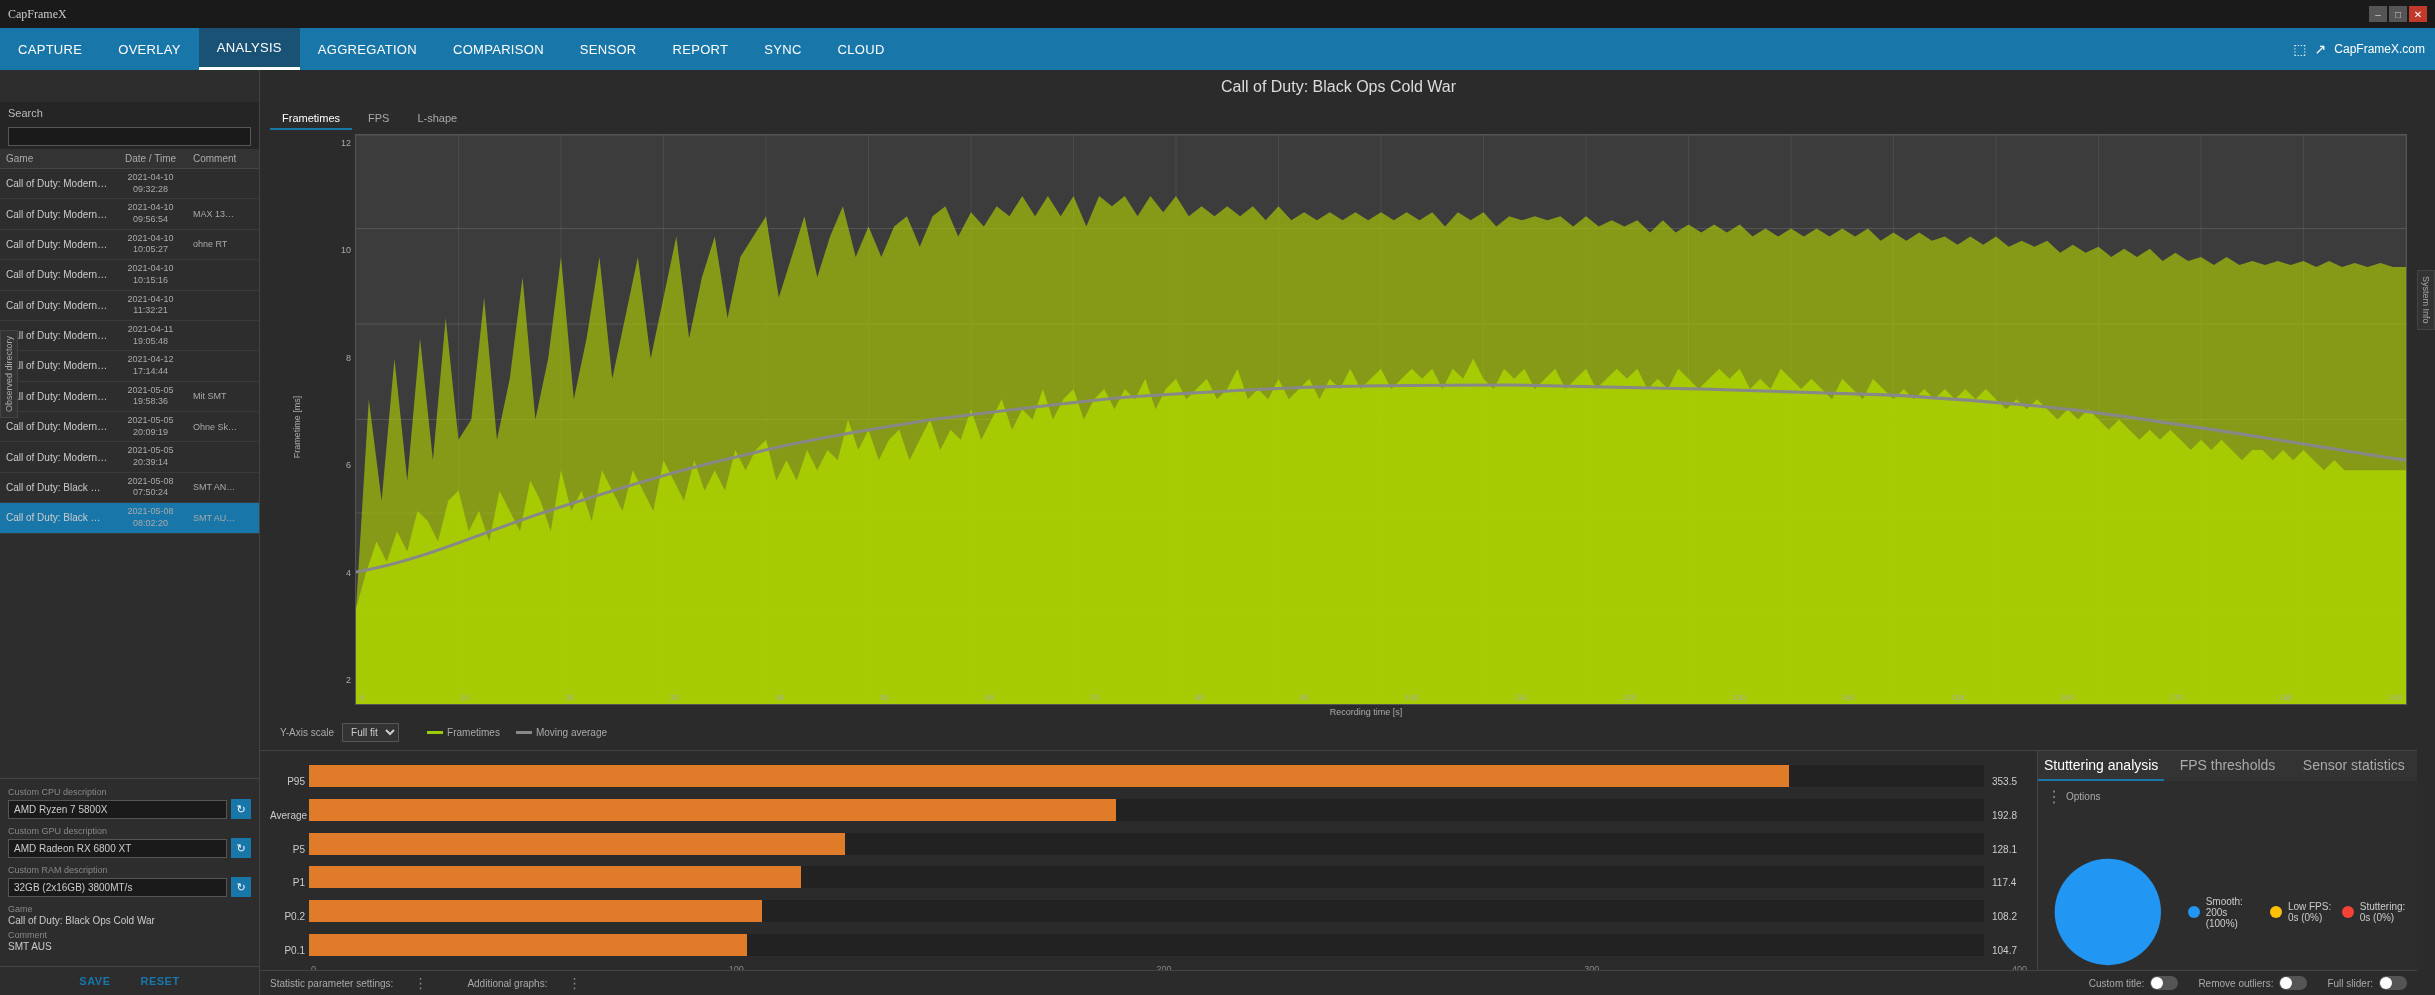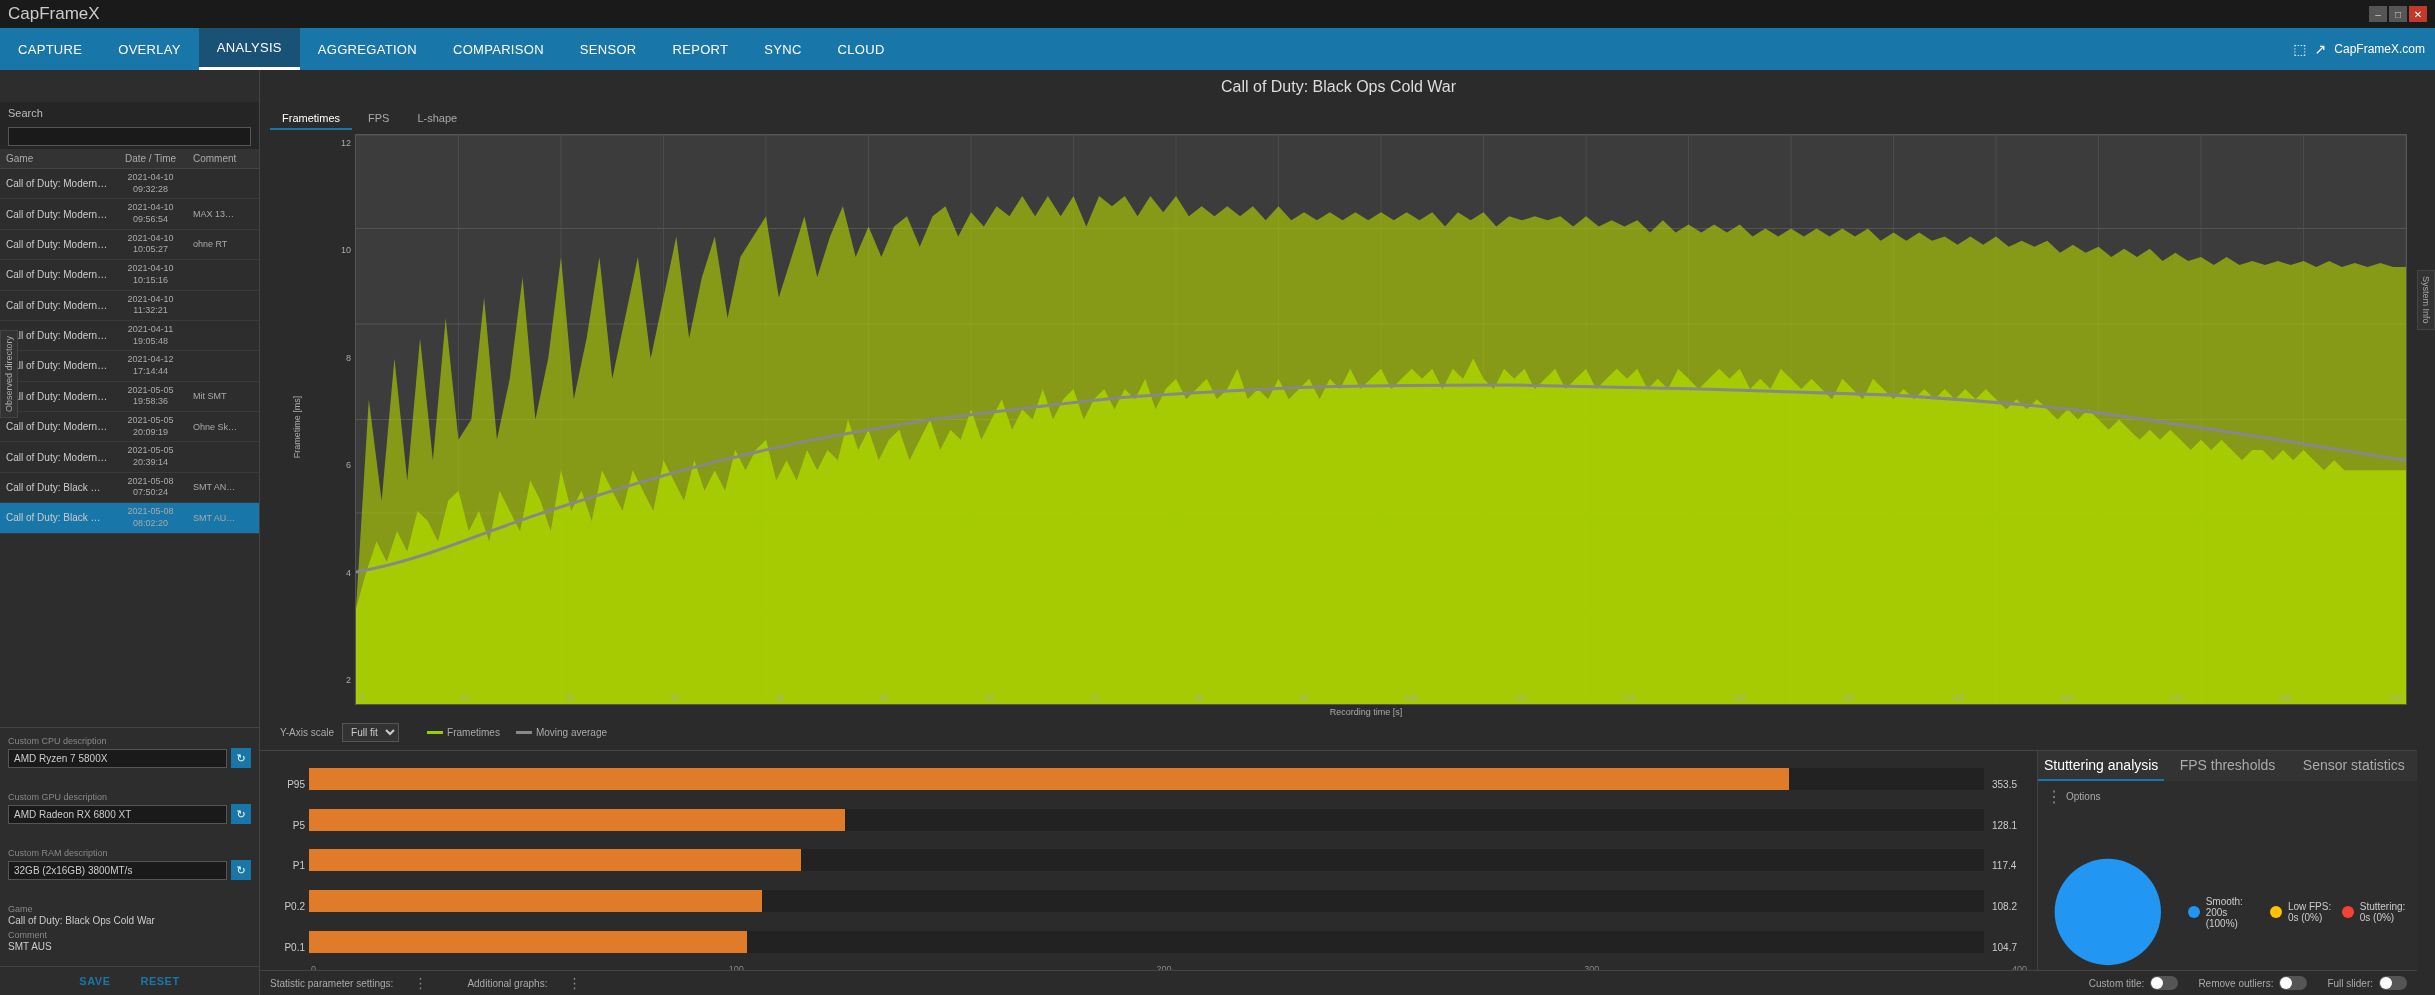--- a/index.html
+++ b/index.html
@@ -26,21 +26,21 @@
     .game-list-header .col-comment { width: 60px; }
 
     .game-row { display: flex; padding: 3px 6px; border-bottom: 1px solid #3a3a3a; cursor: pointer; align-items: center; }
     .game-row.selected { background: #1976a8; }
     .game-row .col-game { flex: 1; font-size: 10px; color: #ccc; white-space: nowrap; overflow: hidden; text-overflow: ellipsis; }
     .game-row .col-date { width: 85px; font-size: 9px; color: #aaa; text-align: center; }
     .game-row .col-comment { width: 60px; font-size: 9px; color: #aaa; }
 
     
     #custom-fields { padding: 8px; background: #2d2d2d; border-top: 1px solid #444; }
-    .custom-field { margin-bottom: 24px; }
+    .custom-field { margin-bottom: 7px; }
     .custom-field label { font-size: 9px; color: #888; display: block; margin-bottom: 2px; }
     .custom-field-row { display: flex; align-items: center; gap: 4px; }
     .custom-field input { flex: 1; background: #1a1a1a; border: 1px solid #555; color: #ccc; padding: 3px 5px; font-size: 10px; outline: none; }
     .refresh-btn { width: 20px; height: 20px; background: #1976a8; border: none; color: #fff; cursor: pointer; display: flex; align-items: center; justify-content: center; font-size: 11px; flex-shrink: 0; }
 
     .game-label { font-size: 9px; color: #888; margin-bottom: 1px; }
     .game-value { font-size: 10px; color: #ccc; margin-bottom: 4px; }
     .comment-label { font-size: 9px; color: #888; margin-bottom: 1px; }
     .comment-value { font-size: 10px; color: #ccc; margin-bottom: 6px; }
 
@@ -109,21 +109,21 @@
     ::-webkit-scrollbar-track { background: #1a1a1a; }
     ::-webkit-scrollbar-thumb { background: #555; }
 
     .content-wrapper { display: flex; flex: 1; position: relative; overflow: hidden; }
     .chart-and-bottom { flex: 1; display: flex; flex-direction: column; overflow: hidden; }
   </style>
 </head>
 <body>
 
 <div id="titlebar">
-  <span style="font-size:17px;color:#ccc;">CapFrameX</span>
+  <span style="font-size:12px;color:#ccc;font-family:Liberation Serif, serif;">CapFrameX</span>
   <div style="display:flex;gap:2px;">
     <button style="width:18px;height:16px;background:#555;border:none;color:#ccc;font-size:10px;cursor:pointer;">–</button>
     <button style="width:18px;height:16px;background:#555;border:none;color:#ccc;font-size:10px;cursor:pointer;">□</button>
     <button style="width:18px;height:16px;background:#c0392b;border:none;color:#fff;font-size:10px;cursor:pointer;">✕</button>
   </div>
 </div>
 
 <div id="navbar">
   <div class="nav-item">CAPTURE</div>
   <div class="nav-item">OVERLAY</div>
@@ -424,20 +424,27 @@
           <div class="bar-chart-container" id="bar-chart-rows">
 
           <div class="bar-row">
       <div class="bar-label">P95</div>
       <div class="bar-track">
         <div class="bar-fill" style="width:88.375%;"></div>
       </div>
       <div class="bar-value">353.5</div>
     </div>
               <div class="bar-row">
+      <div class="bar-label">Average</div>
+      <div class="bar-track">
+        <div class="bar-fill" style="width:48.2%;"></div>
+      </div>
+      <div class="bar-value">192.8</div>
+    </div>
+              <div class="bar-row">
       <div class="bar-label">P5</div>
       <div class="bar-track">
         <div class="bar-fill" style="width:32.025%;"></div>
       </div>
       <div class="bar-value">128.1</div>
     </div>
               <div class="bar-row">
       <div class="bar-label">P1</div>
       <div class="bar-track">
         <div class="bar-fill" style="width:29.350000000000005%;"></div>

